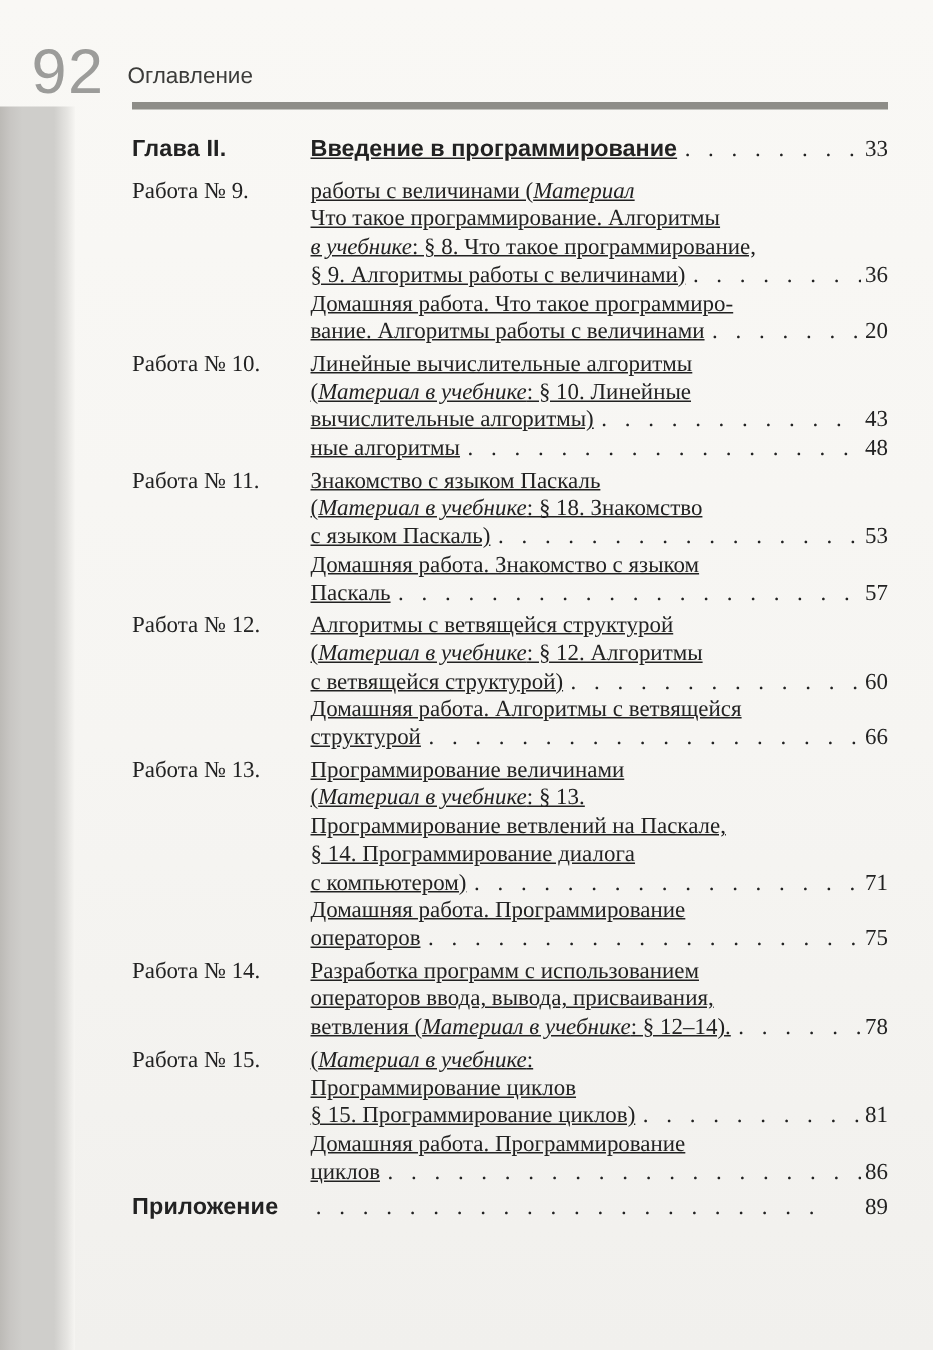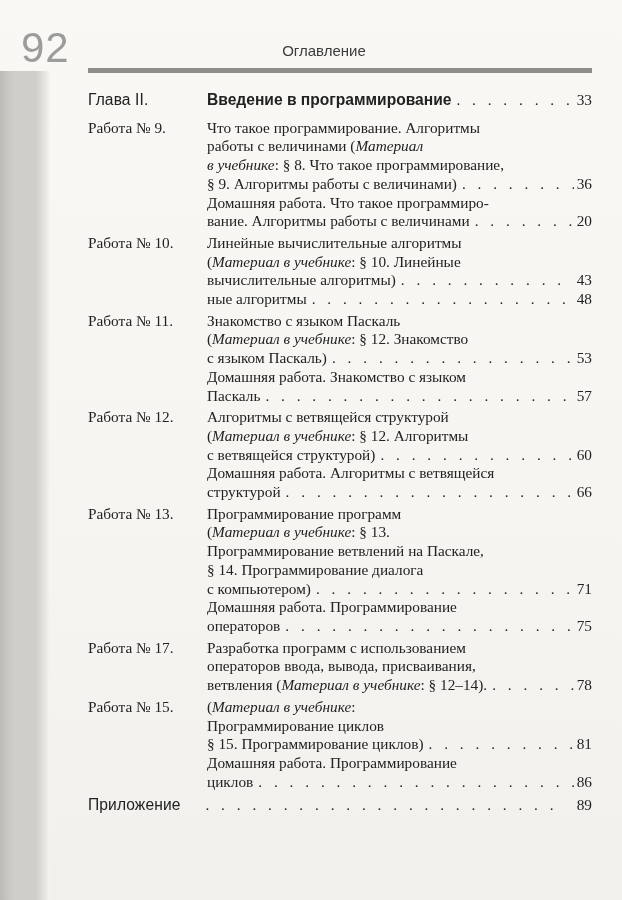--- a/index.html
+++ b/index.html
@@ -21,46 +21,45 @@
       #bcbab6 0%, #c8c6c3 14%, #cfcecb 30%, #cfcecb 72%, #e6e5e2 90%, #f6f5f2 100%);
   }
 
   .page-number {
     position:absolute; left:21px; top:24px;
     font-family:"Liberation Sans", sans-serif;
     font-size:42px; font-weight:400; letter-spacing:1px;
     color:#9c9c9a;
   }
   .header-row {
-    position:absolute; top:42px; left:72px; width:504px;
-    text-align:center;
+    position:absolute; top:42px; left:85px; width:504px;
     font-family:"Liberation Sans", sans-serif;
     font-size:15px; color:#3c3c3a;
   }
   .rule {
     position:absolute; top:68px; left:88px; width:504px; height:5px;
     background:#8e8d88;
   }
 
   .toc {
     position:absolute; top:91px; left:88px; width:504px;
     font-size:15.3px; line-height:18.7px; color:#222;
   }
   .toc-entry { display:flex; margin-bottom:3px; }
   .toc-entry.chapter { margin-bottom:9px; }
   .toc-entry.appendix { margin-top:5px; }
   .toc-label { flex:0 0 119px; }
   .toc-content { flex:1 1 auto; min-width:0; }
   .bold-sans {
     font-family:"Liberation Sans", sans-serif;
-    font-weight:400; font-size:15.6px; letter-spacing:0.1px;
+    font-weight:700; font-size:15.6px; letter-spacing:0.1px;
   }
   .toc-line { }
   .flexline { display:flex; align-items:baseline; }
-  .line-text { white-space:nowrap; }
+  .line-text { white-space:nowrap;text-decoration:underline; }
   .it { font-style:italic; }
   .bd {
     font-family:"Liberation Sans", sans-serif;
     font-weight:700; font-size:15.6px;
   }
   .leader {
     flex:1 1 auto; overflow:hidden; white-space:nowrap;
     letter-spacing:4px; margin:0 3px 0 5px; min-width:8px;
   }
   .pagenum { white-space:nowrap; text-align:right; }
@@ -81,22 +80,22 @@
           <div class="toc-line flexline">
             <span class="line-text"><span class="bd">Введение в программирование</span></span>
             <span class="leader">. . . . . . . . . . . . . . . . . . . . . . . . . . . . . . . . . . . . . . . . . . . . . . . . . . . . . . . . . . . . . . . . . . . . . . . . . . . . . . . . </span>
             <span class="pagenum">33</span>
           </div>
         </div>
       </div>
       <div class="toc-entry">
         <div class="toc-label">Работа № 9.</div>
         <div class="toc-content">
+          <div class="toc-line"><span class="line-text"><span>работы с величинами (</span><span class="it">Материал</span></span></div>
           <div class="toc-line"><span class="line-text"><span>Что такое программирование. Алгоритмы</span></span></div>
-          <div class="toc-line"><span class="line-text"><span>работы с величинами (</span><span class="it">Материал</span></span></div>
           <div class="toc-line"><span class="line-text"><span class="it">в учебнике</span><span>: § 8. Что такое программирование,</span></span></div>
           <div class="toc-line flexline">
             <span class="line-text"><span>§ 9. Алгоритмы  работы с величинами)</span></span>
             <span class="leader">. . . . . . . . . . . . . . . . . . . . . . . . . . . . . . . . . . . . . . . . . . . . . . . . . . . . . . . . . . . . . . . . . . . . . . . . . . . . . . . . </span>
             <span class="pagenum">36</span>
           </div>
           <div class="toc-line"><span class="line-text"><span>Домашняя работа. Что такое программиро-</span></span></div>
           <div class="toc-line flexline">
             <span class="line-text"><span>вание. Алгоритмы работы с величинами</span></span>
             <span class="leader">. . . . . . . . . . . . . . . . . . . . . . . . . . . . . . . . . . . . . . . . . . . . . . . . . . . . . . . . . . . . . . . . . . . . . . . . . . . . . . . . </span>
@@ -118,21 +117,21 @@
             <span class="line-text"><span>ные алгоритмы</span></span>
             <span class="leader">. . . . . . . . . . . . . . . . . . . . . . . . . . . . . . . . . . . . . . . . . . . . . . . . . . . . . . . . . . . . . . . . . . . . . . . . . . . . . . . . </span>
             <span class="pagenum">48</span>
           </div>
         </div>
       </div>
       <div class="toc-entry">
         <div class="toc-label">Работа № 11.</div>
         <div class="toc-content">
           <div class="toc-line"><span class="line-text"><span>Знакомство с языком Паскаль</span></span></div>
-          <div class="toc-line"><span class="line-text"><span>(</span><span class="it">Материал в учебнике</span><span>: § 12. Знакомство</span></span></div>
+          <div class="toc-line"><span class="line-text"><span>(</span><span class="it">Материал в учебнике</span><span>: § 18. Знакомство</span></span></div>
           <div class="toc-line flexline">
             <span class="line-text"><span>с языком Паскаль)</span></span>
             <span class="leader">. . . . . . . . . . . . . . . . . . . . . . . . . . . . . . . . . . . . . . . . . . . . . . . . . . . . . . . . . . . . . . . . . . . . . . . . . . . . . . . . </span>
             <span class="pagenum">53</span>
           </div>
           <div class="toc-line"><span class="line-text"><span>Домашняя работа. Знакомство с языком</span></span></div>
           <div class="toc-line flexline">
             <span class="line-text"><span>Паскаль</span></span>
             <span class="leader">. . . . . . . . . . . . . . . . . . . . . . . . . . . . . . . . . . . . . . . . . . . . . . . . . . . . . . . . . . . . . . . . . . . . . . . . . . . . . . . . </span>
             <span class="pagenum">57</span>
@@ -153,39 +152,39 @@
           <div class="toc-line flexline">
             <span class="line-text"><span>структурой</span></span>
             <span class="leader">. . . . . . . . . . . . . . . . . . . . . . . . . . . . . . . . . . . . . . . . . . . . . . . . . . . . . . . . . . . . . . . . . . . . . . . . . . . . . . . . </span>
             <span class="pagenum">66</span>
           </div>
         </div>
       </div>
       <div class="toc-entry">
         <div class="toc-label">Работа № 13.</div>
         <div class="toc-content">
-          <div class="toc-line"><span class="line-text"><span>Программирование программ</span></span></div>
+          <div class="toc-line"><span class="line-text"><span>Программирование величинами</span></span></div>
           <div class="toc-line"><span class="line-text"><span>(</span><span class="it">Материал в учебнике</span><span>: § 13.</span></span></div>
           <div class="toc-line"><span class="line-text"><span>Программирование ветвлений на Паскале,</span></span></div>
           <div class="toc-line"><span class="line-text"><span>§ 14. Программирование диалога</span></span></div>
           <div class="toc-line flexline">
             <span class="line-text"><span>с компьютером)</span></span>
             <span class="leader">. . . . . . . . . . . . . . . . . . . . . . . . . . . . . . . . . . . . . . . . . . . . . . . . . . . . . . . . . . . . . . . . . . . . . . . . . . . . . . . . </span>
             <span class="pagenum">71</span>
           </div>
           <div class="toc-line"><span class="line-text"><span>Домашняя работа. Программирование</span></span></div>
           <div class="toc-line flexline">
             <span class="line-text"><span>операторов</span></span>
             <span class="leader">. . . . . . . . . . . . . . . . . . . . . . . . . . . . . . . . . . . . . . . . . . . . . . . . . . . . . . . . . . . . . . . . . . . . . . . . . . . . . . . . </span>
             <span class="pagenum">75</span>
           </div>
         </div>
       </div>
       <div class="toc-entry">
-        <div class="toc-label">Работа № 17.</div>
+        <div class="toc-label">Работа № 14.</div>
         <div class="toc-content">
           <div class="toc-line"><span class="line-text"><span>Разработка программ с использованием</span></span></div>
           <div class="toc-line"><span class="line-text"><span>операторов ввода, вывода,  присваивания,</span></span></div>
           <div class="toc-line flexline">
             <span class="line-text"><span>ветвления (</span><span class="it">Материал в учебнике</span><span>: § 12–14).</span></span>
             <span class="leader">. . . . . . . . . . . . . . . . . . . . . . . . . . . . . . . . . . . . . . . . . . . . . . . . . . . . . . . . . . . . . . . . . . . . . . . . . . . . . . . . </span>
             <span class="pagenum">78</span>
           </div>
         </div>
       </div>

